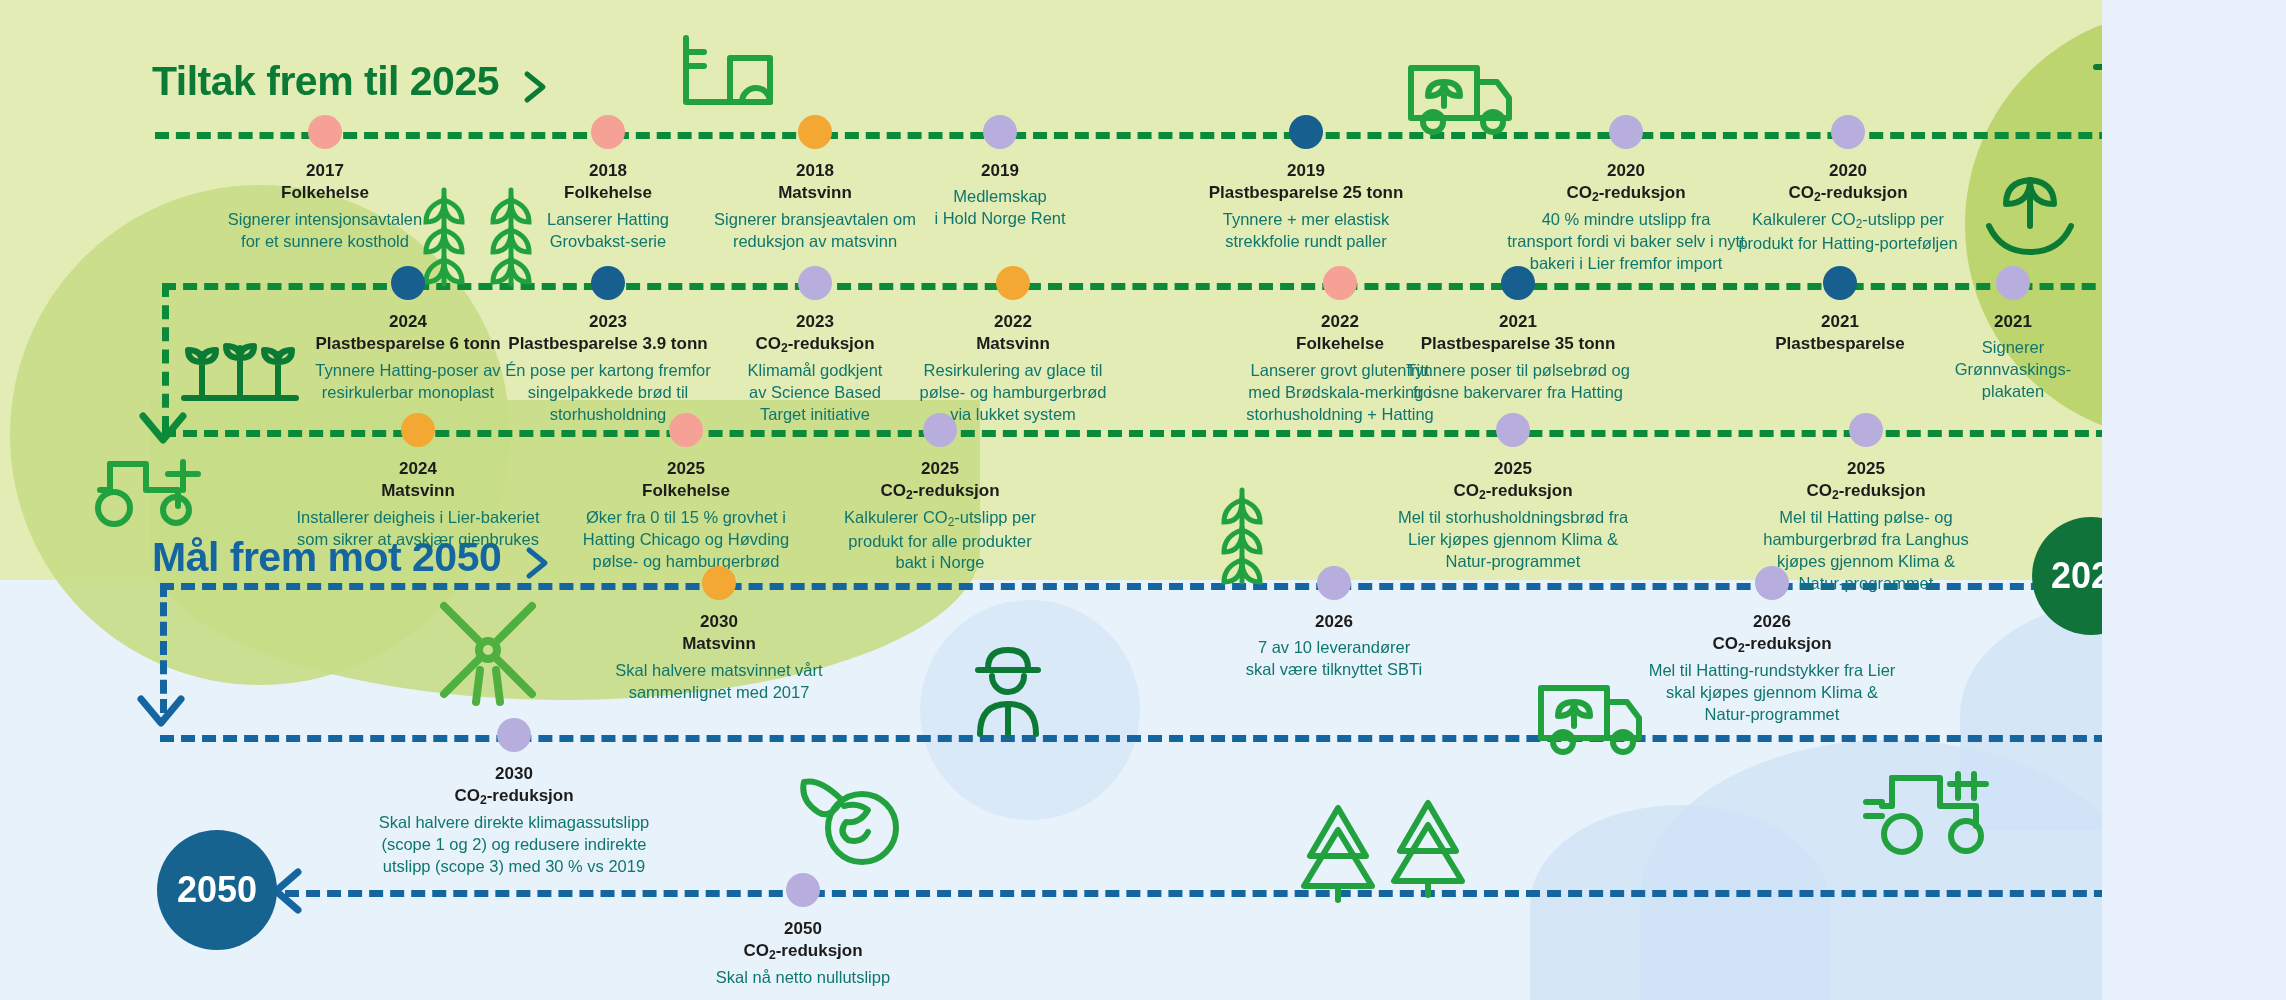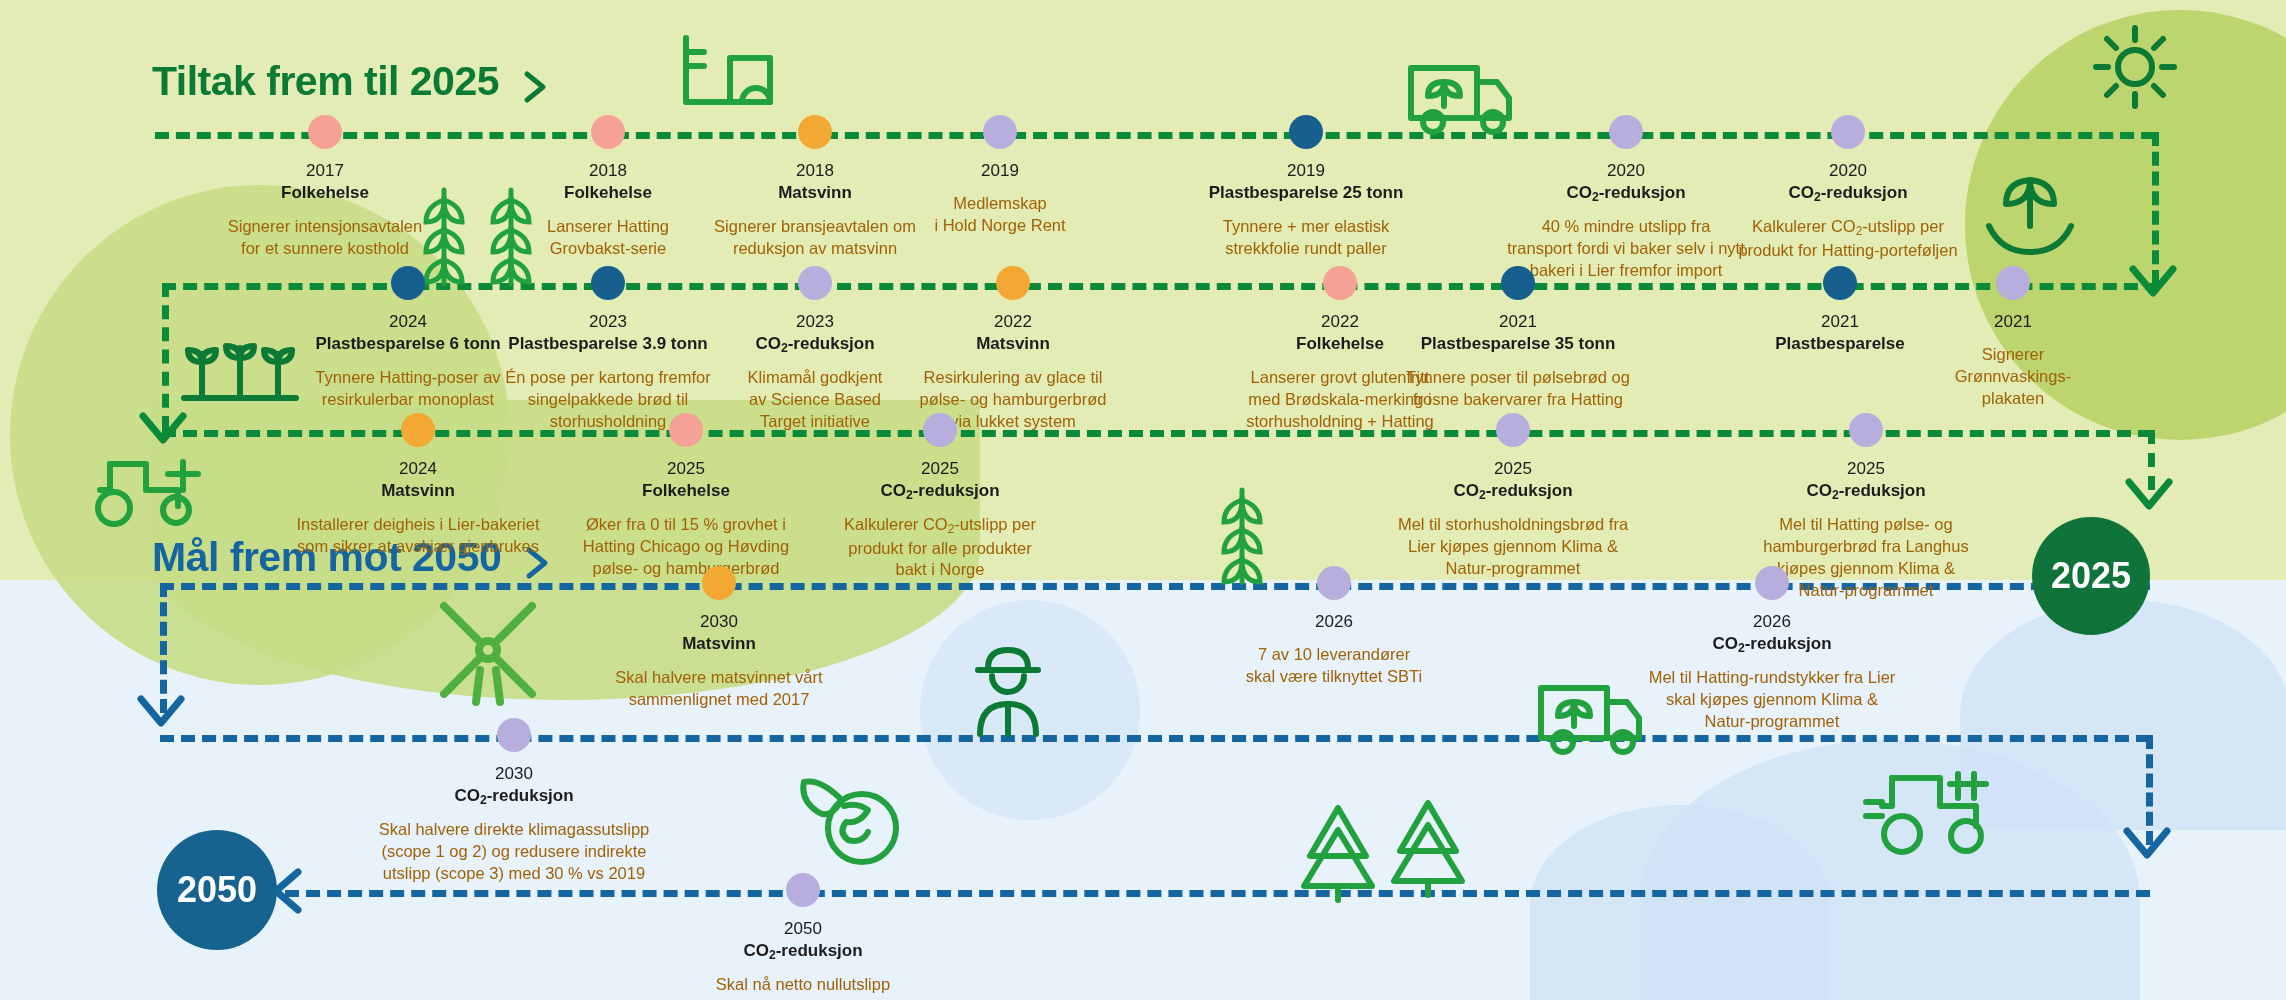--- a/index.html
+++ b/index.html
@@ -5,21 +5,21 @@
 <style>
   html,body{margin:0;padding:0;}
   body{
     width:2286px;height:1000px;
     font-family:"Liberation Sans","DejaVu Sans",sans-serif;
     background:#e8f1fb;
     overflow:hidden;
     position:relative;
     color:#2b2b2b;
   }
-  #stage{position:absolute;inset:0;width:2286px;height:1000px;overflow:hidden;}
+  #stage{position:absolute;inset:0;width:2102px;height:1000px;overflow:hidden;}
 
   
   .band-green{position:absolute;left:0;top:0;width:2286px;height:580px;background:#e2ecb4;}
   .band-blue{position:absolute;left:0;top:580px;width:2286px;height:420px;background:#e8f2fb;}
 
   
   .blob{position:absolute;border-radius:50%;pointer-events:none;}
   .blob-dark-green{background:#b9d46a;opacity:.95;}
   .blob-mid-green{background:#c8dd86;opacity:.9;}
   .blob-pale-blue{background:#d6e7f7;opacity:.85;}
@@ -34,23 +34,23 @@
   
   .rail{position:absolute;height:0;border-top:7px dashed #0b8a3a;}
   .rail-blue{position:absolute;height:0;border-top:7px dashed #1566a0;}
   .rail-v{position:absolute;width:0;border-left:7px dashed #0b8a3a;}
   .rail-v-blue{position:absolute;width:0;border-left:7px dashed #1566a0;}
 
   
   .node{position:absolute;transform:translate(-50%,0);text-align:center;}
   .dot{position:absolute;left:50%;top:0;transform:translate(-50%,-50%);
        width:34px;height:34px;border-radius:50%;}
-  .node .yr{font-size:17px;font-weight:normal;color:#1c1c1c;margin-top:28px;line-height:1.3;}
+  .node .yr{font-size:17px;font-weight:bold;color:#1c1c1c;margin-top:28px;line-height:1.3;}
   .node .cat{font-size:17px;font-weight:bold;color:#1c1c1c;line-height:1.35;}
-  .node .desc{font-size:16.5px;color:#a16207;line-height:1.32;margin-top:11px;}
+  .node .desc{font-size:16.5px;color:#0f766e;line-height:1.32;margin-top:4px;}
 
   
   .badge{position:absolute;border-radius:50%;display:flex;align-items:center;
          justify-content:center;color:#fff;font-weight:bold;}
   .badge-2025{background:#10733a;width:118px;height:118px;font-size:36px;}
   .badge-2050{background:#16638f;width:120px;height:120px;font-size:36px;}
 
   
   .arrow{position:absolute;}
 

